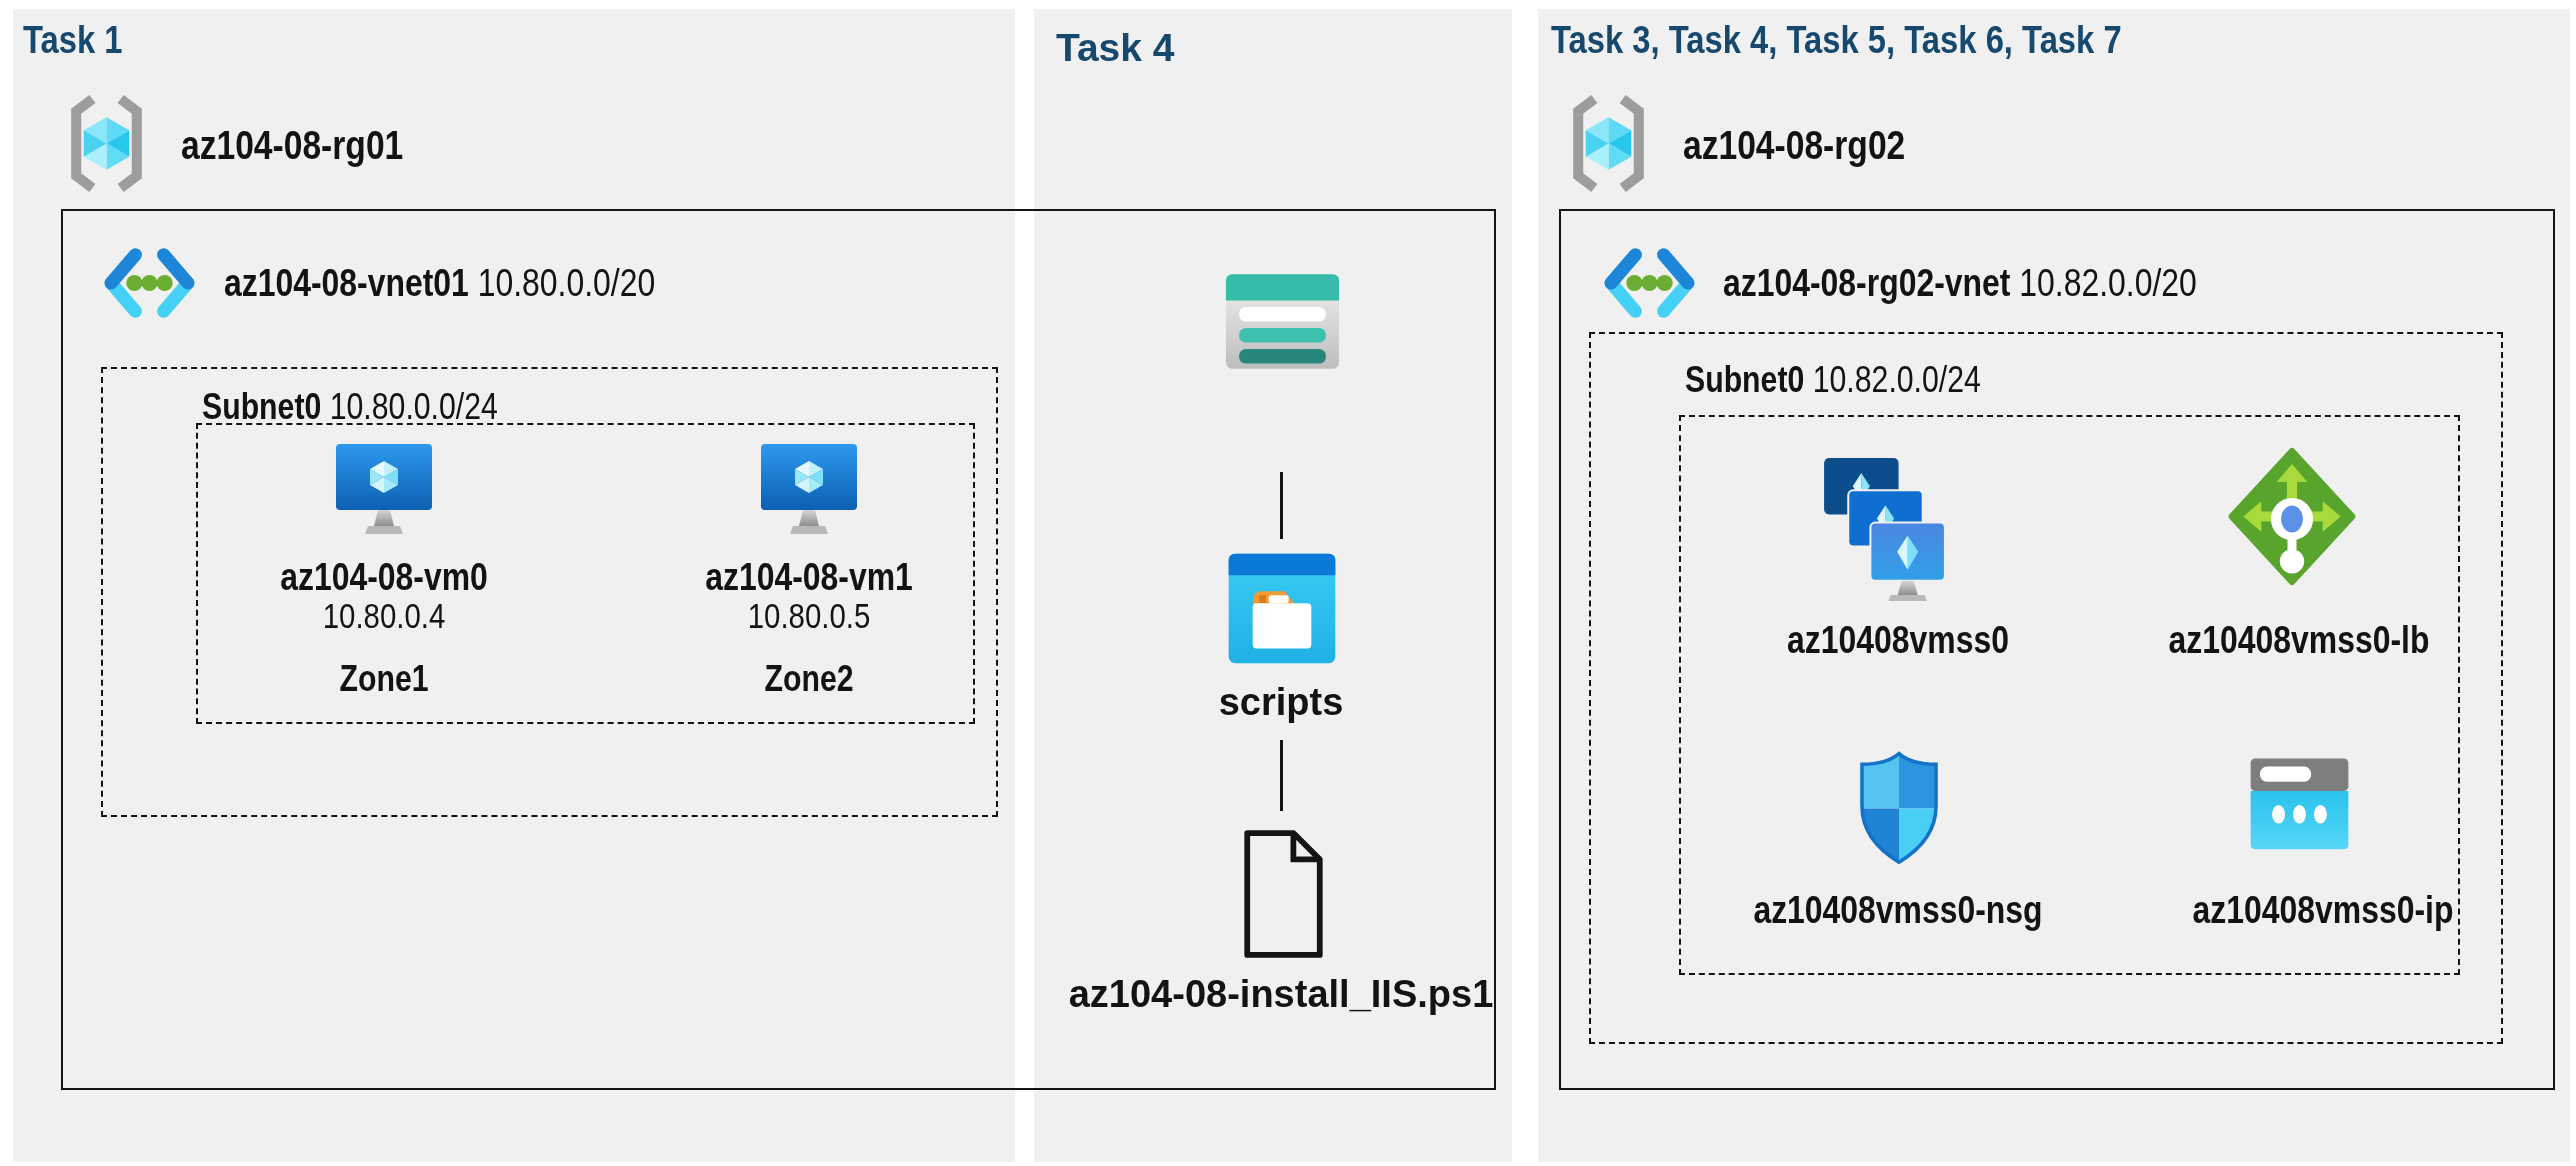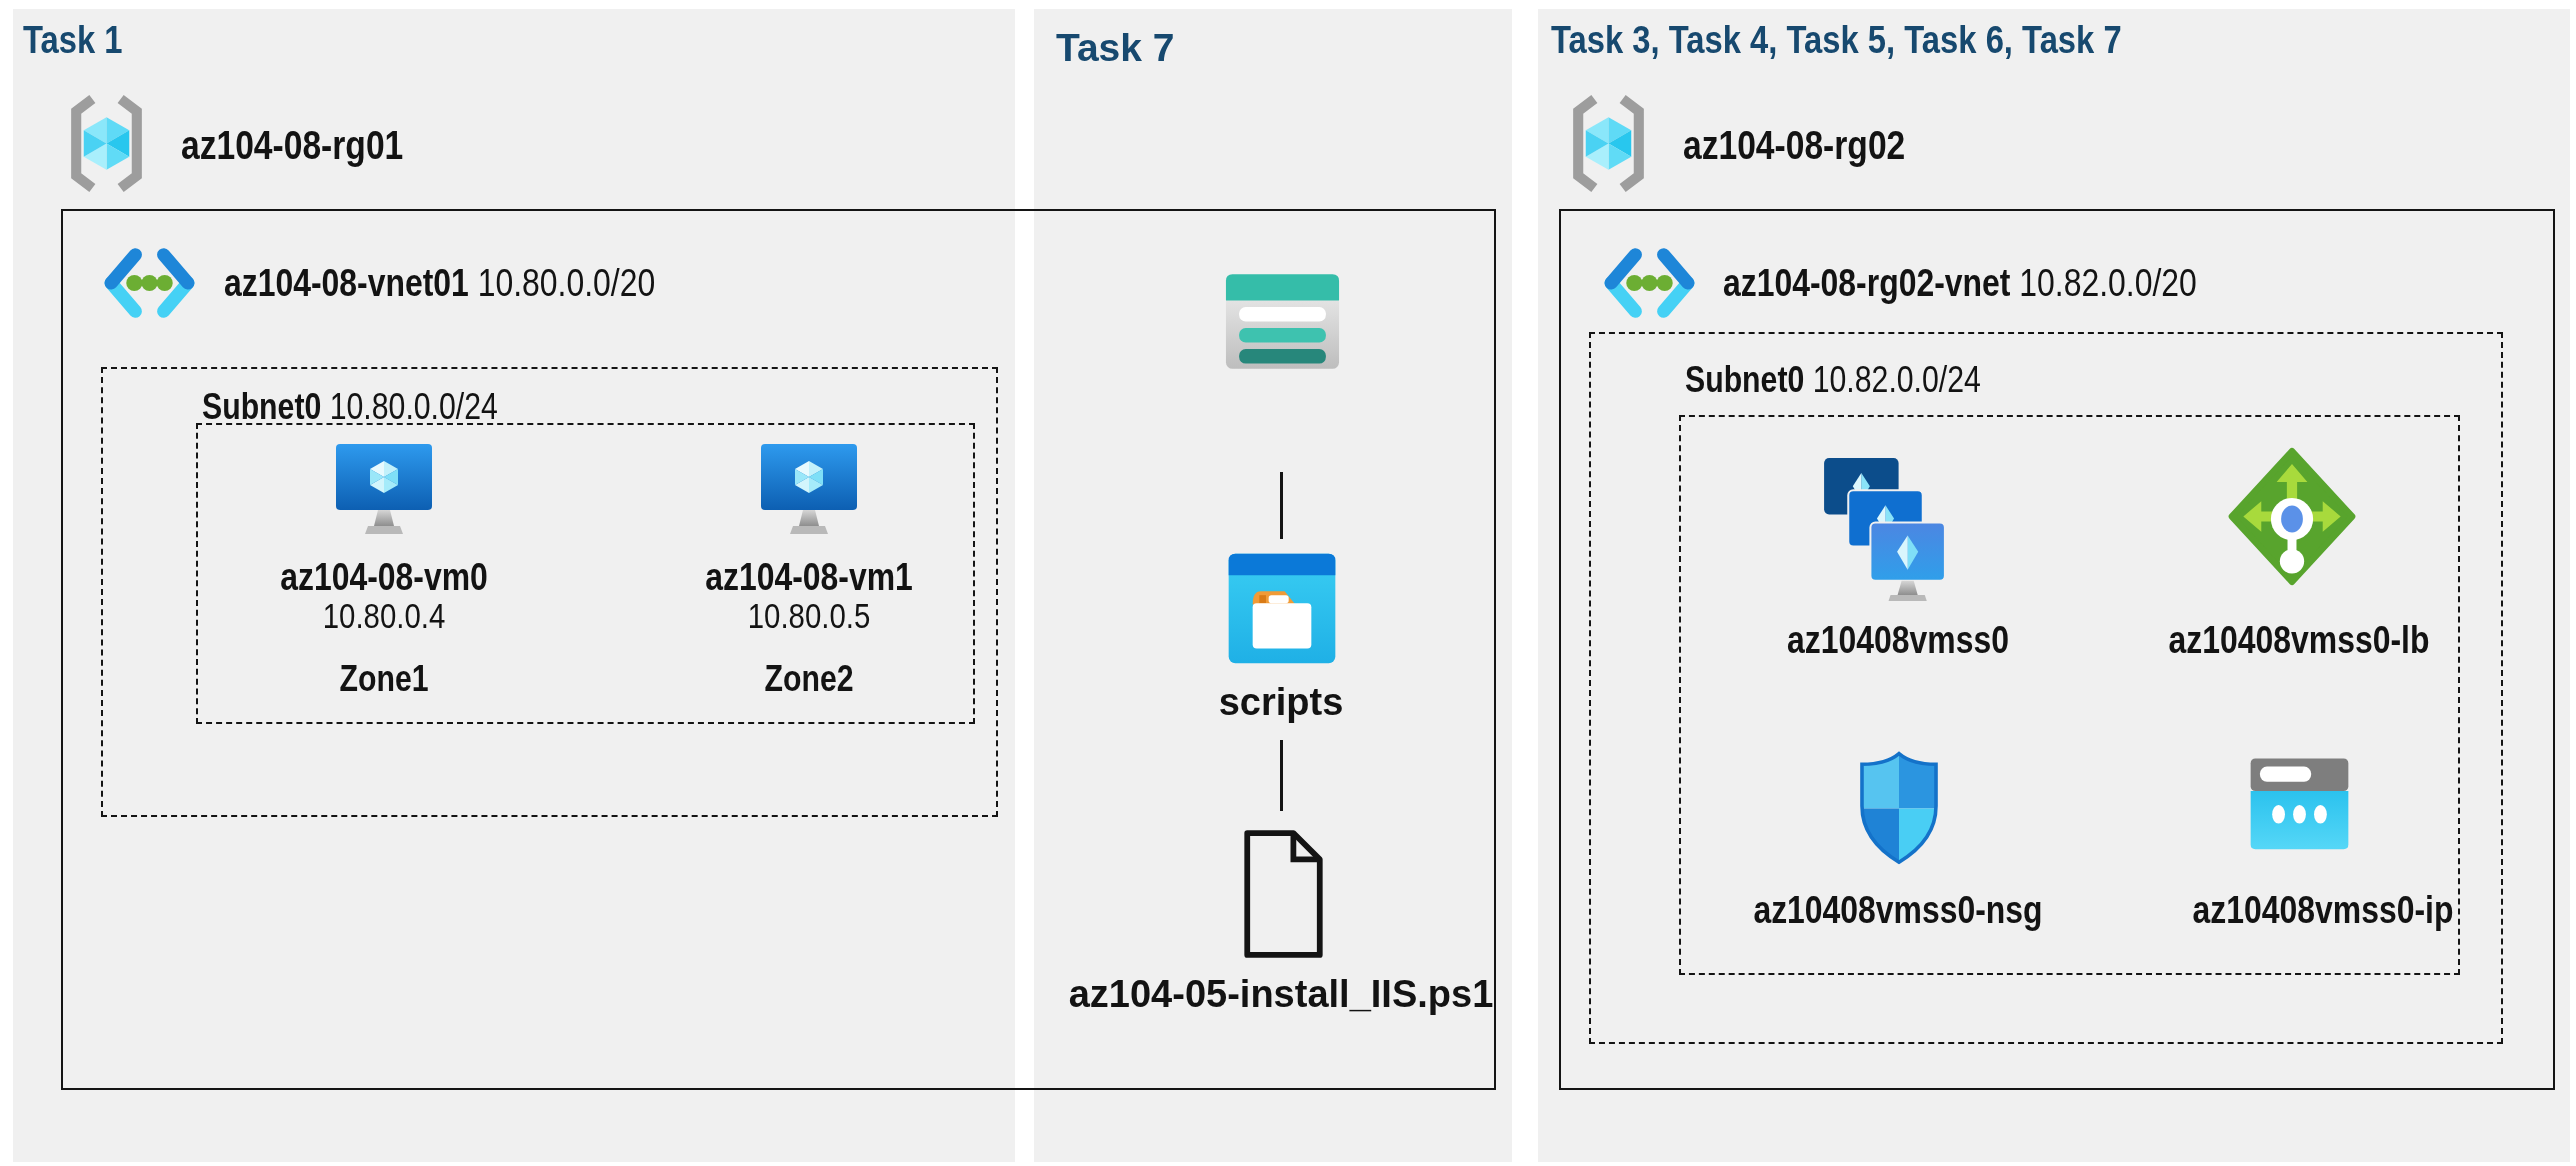--- a/index.html
+++ b/index.html
@@ -28,21 +28,21 @@
 </head>
 <body>
 
 <div id="canvas">
 
   <div class="panel" style="left:13px;width:1002px;"></div>
   <div class="panel" style="left:1034px;width:478px;"></div>
   <div class="panel" style="left:1538px;width:1032px;"></div>
 
   <div class="title cn" style="left:23px;top:17.5px;">Task 1</div>
-  <div class="title" style="left:1056px;top:26px;">Task 7</div>
+  <div class="title" style="left:1056px;top:26px;">Task 4</div>
   <div class="title cn" style="left:1551px;top:17.5px;">Task 3, Task 4, Task 5, Task 6, Task 7</div>
 
   <div class="icon" style="left:62px;top:93px;width:89px;height:101px;">
     <svg viewBox="0 0 88 100">
       <path d="M30 6 L14 18 L14 82 L30 94" fill="none" stroke="#9D9D9D" stroke-width="10"></path>
       <path d="M58 6 L74 18 L74 82 L58 94" fill="none" stroke="#9D9D9D" stroke-width="10"></path>
       <polygon points="44,24 21.5,37 44,50" fill="#8AE7FA"></polygon>
       <polygon points="44,24 66.5,37 44,50" fill="#5FDAF6"></polygon>
       <polygon points="66.5,37 66.5,63 44,50" fill="#28C7EE"></polygon>
       <polygon points="44,76 66.5,63 44,50" fill="#60DBF6"></polygon>
@@ -196,21 +196,21 @@
   <div class="lbl b ctr" style="left:1025px;top:681px;width:512px;font-size:38px;">scripts</div>
 
   <div class="vline" style="left:1280px;top:740px;height:71px;"></div>
 
   <div class="icon" style="left:1239px;top:828px;width:89px;height:132px;">
     <svg viewBox="0 0 54 80">
       <path d="M5 3 H33 L49 19 V77 H5 Z" fill="#F0F0F0" stroke="#141414" stroke-width="3.5" stroke-linejoin="round"></path>
       <path d="M33 3 V19 H49" fill="none" stroke="#141414" stroke-width="3.5"></path>
     </svg>
   </div>
-  <div class="lbl b ctr" style="left:1025px;top:973px;width:512px;font-size:38px;">az104-05-install_IIS.ps1</div>
+  <div class="lbl b ctr" style="left:1025px;top:973px;width:512px;font-size:38px;">az104-08-install_IIS.ps1</div>
 
   <div class="dashbox" style="left:1679px;top:415px;width:777px;height:556px;"></div>
 
   <div class="icon" style="left:1822px;top:456px;width:125px;height:147px;">
     <svg viewBox="0 0 124 146">
       <defs>
         <linearGradient id="ssg" x1="0" y1="0" x2="0" y2="1">
             <stop offset="0" stop-color="#4C86E2"></stop>
             <stop offset="1" stop-color="#2F9FEA"></stop>
           </linearGradient>

